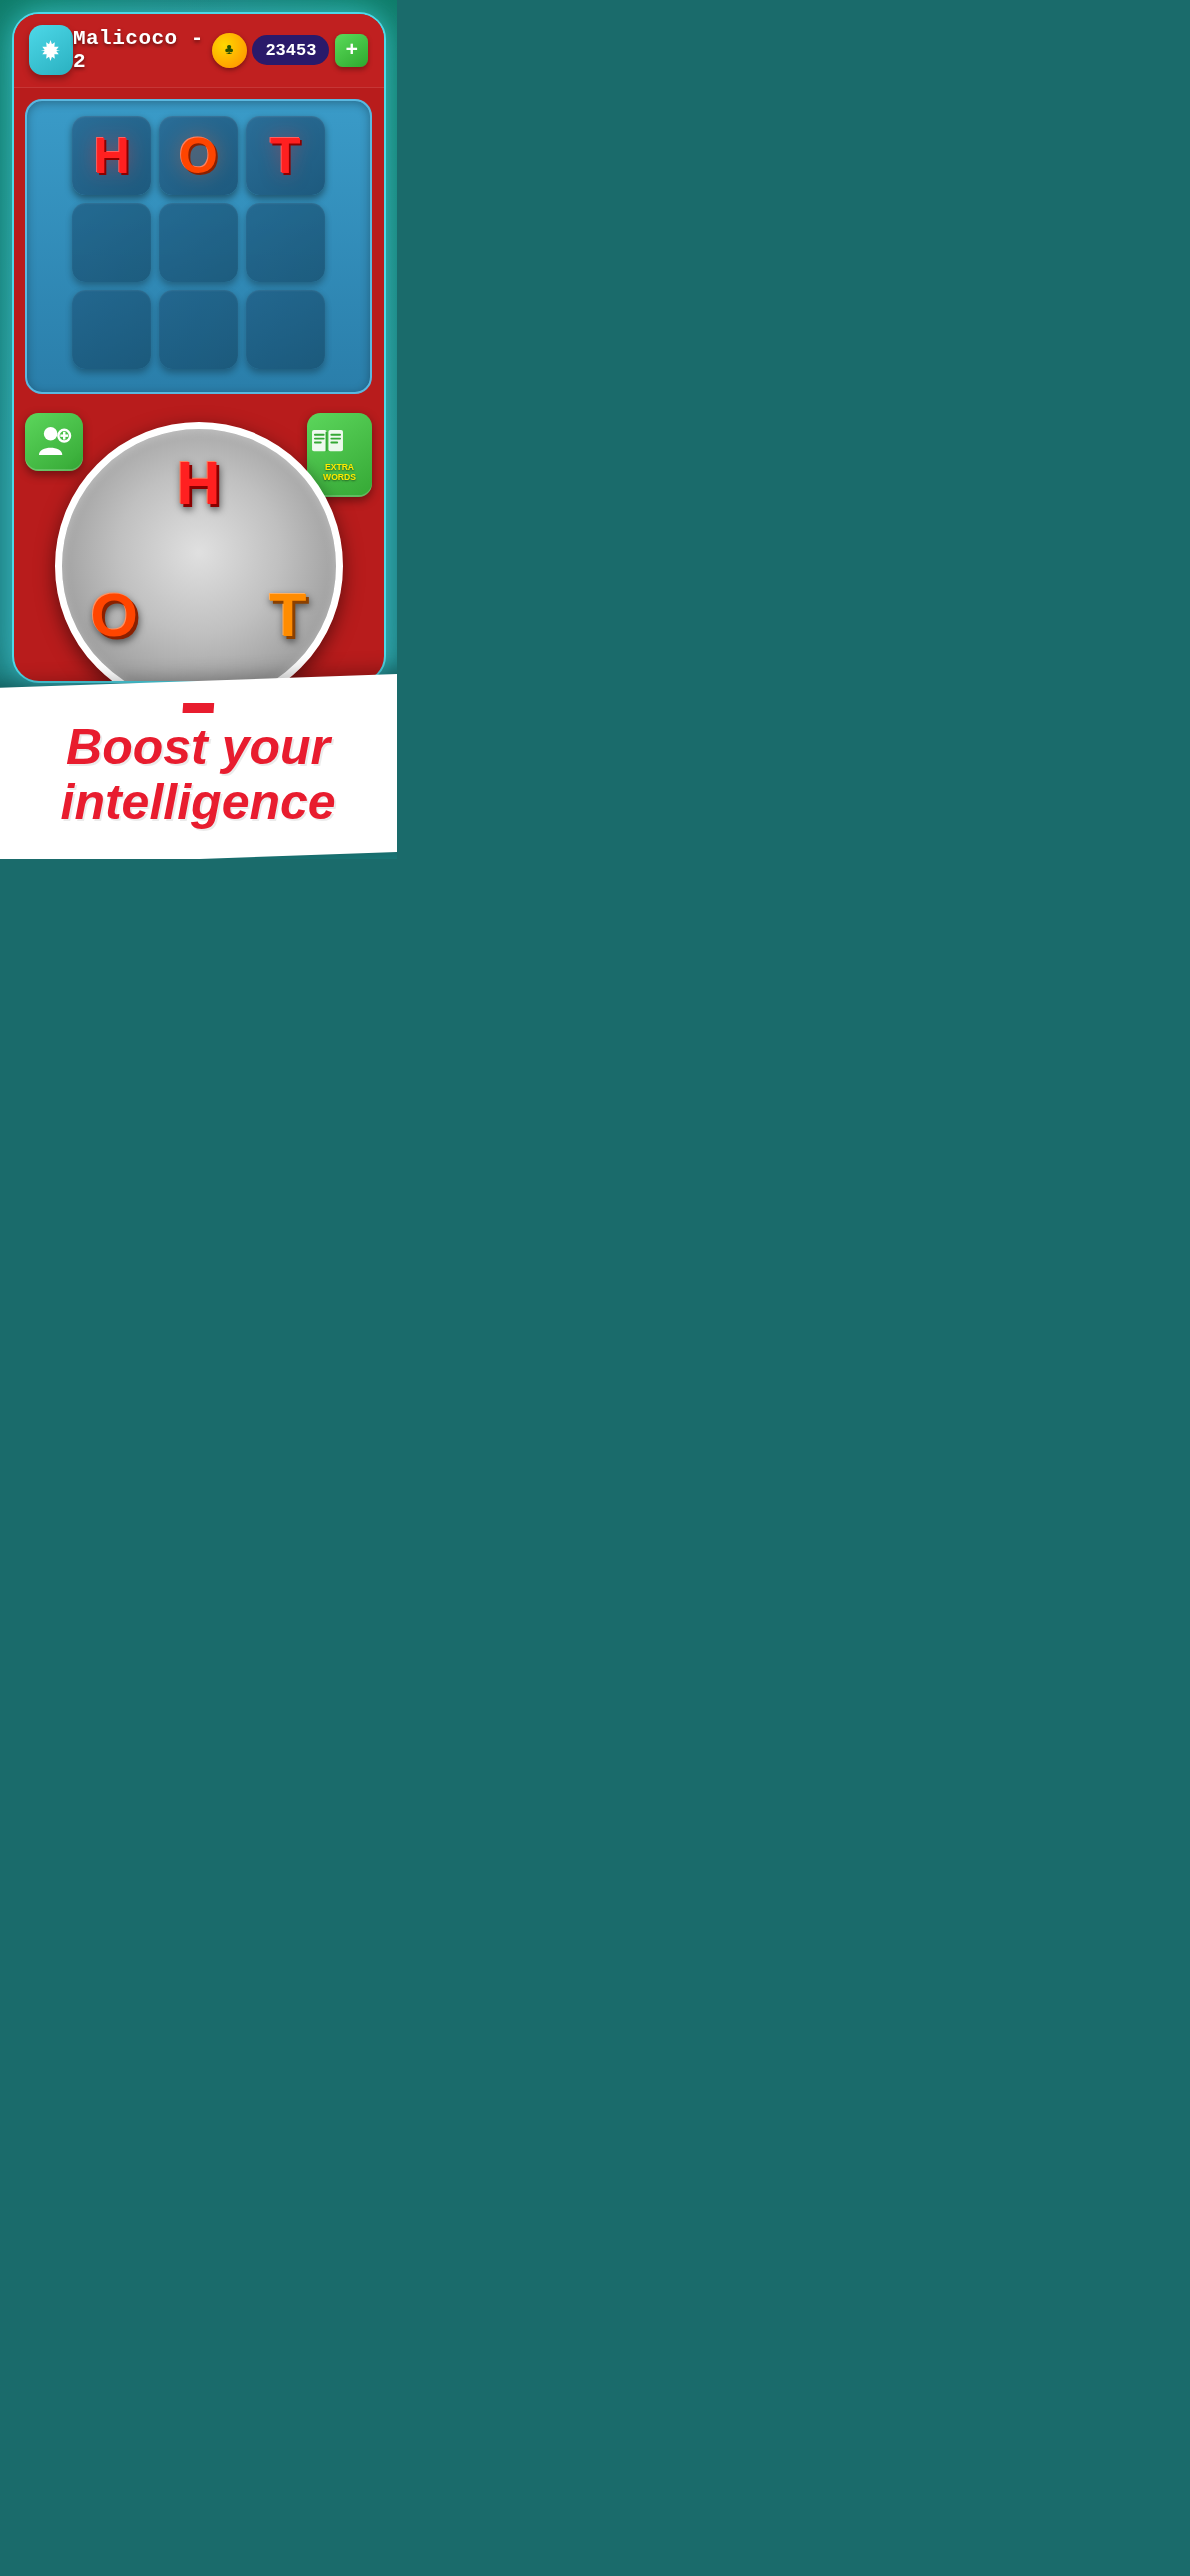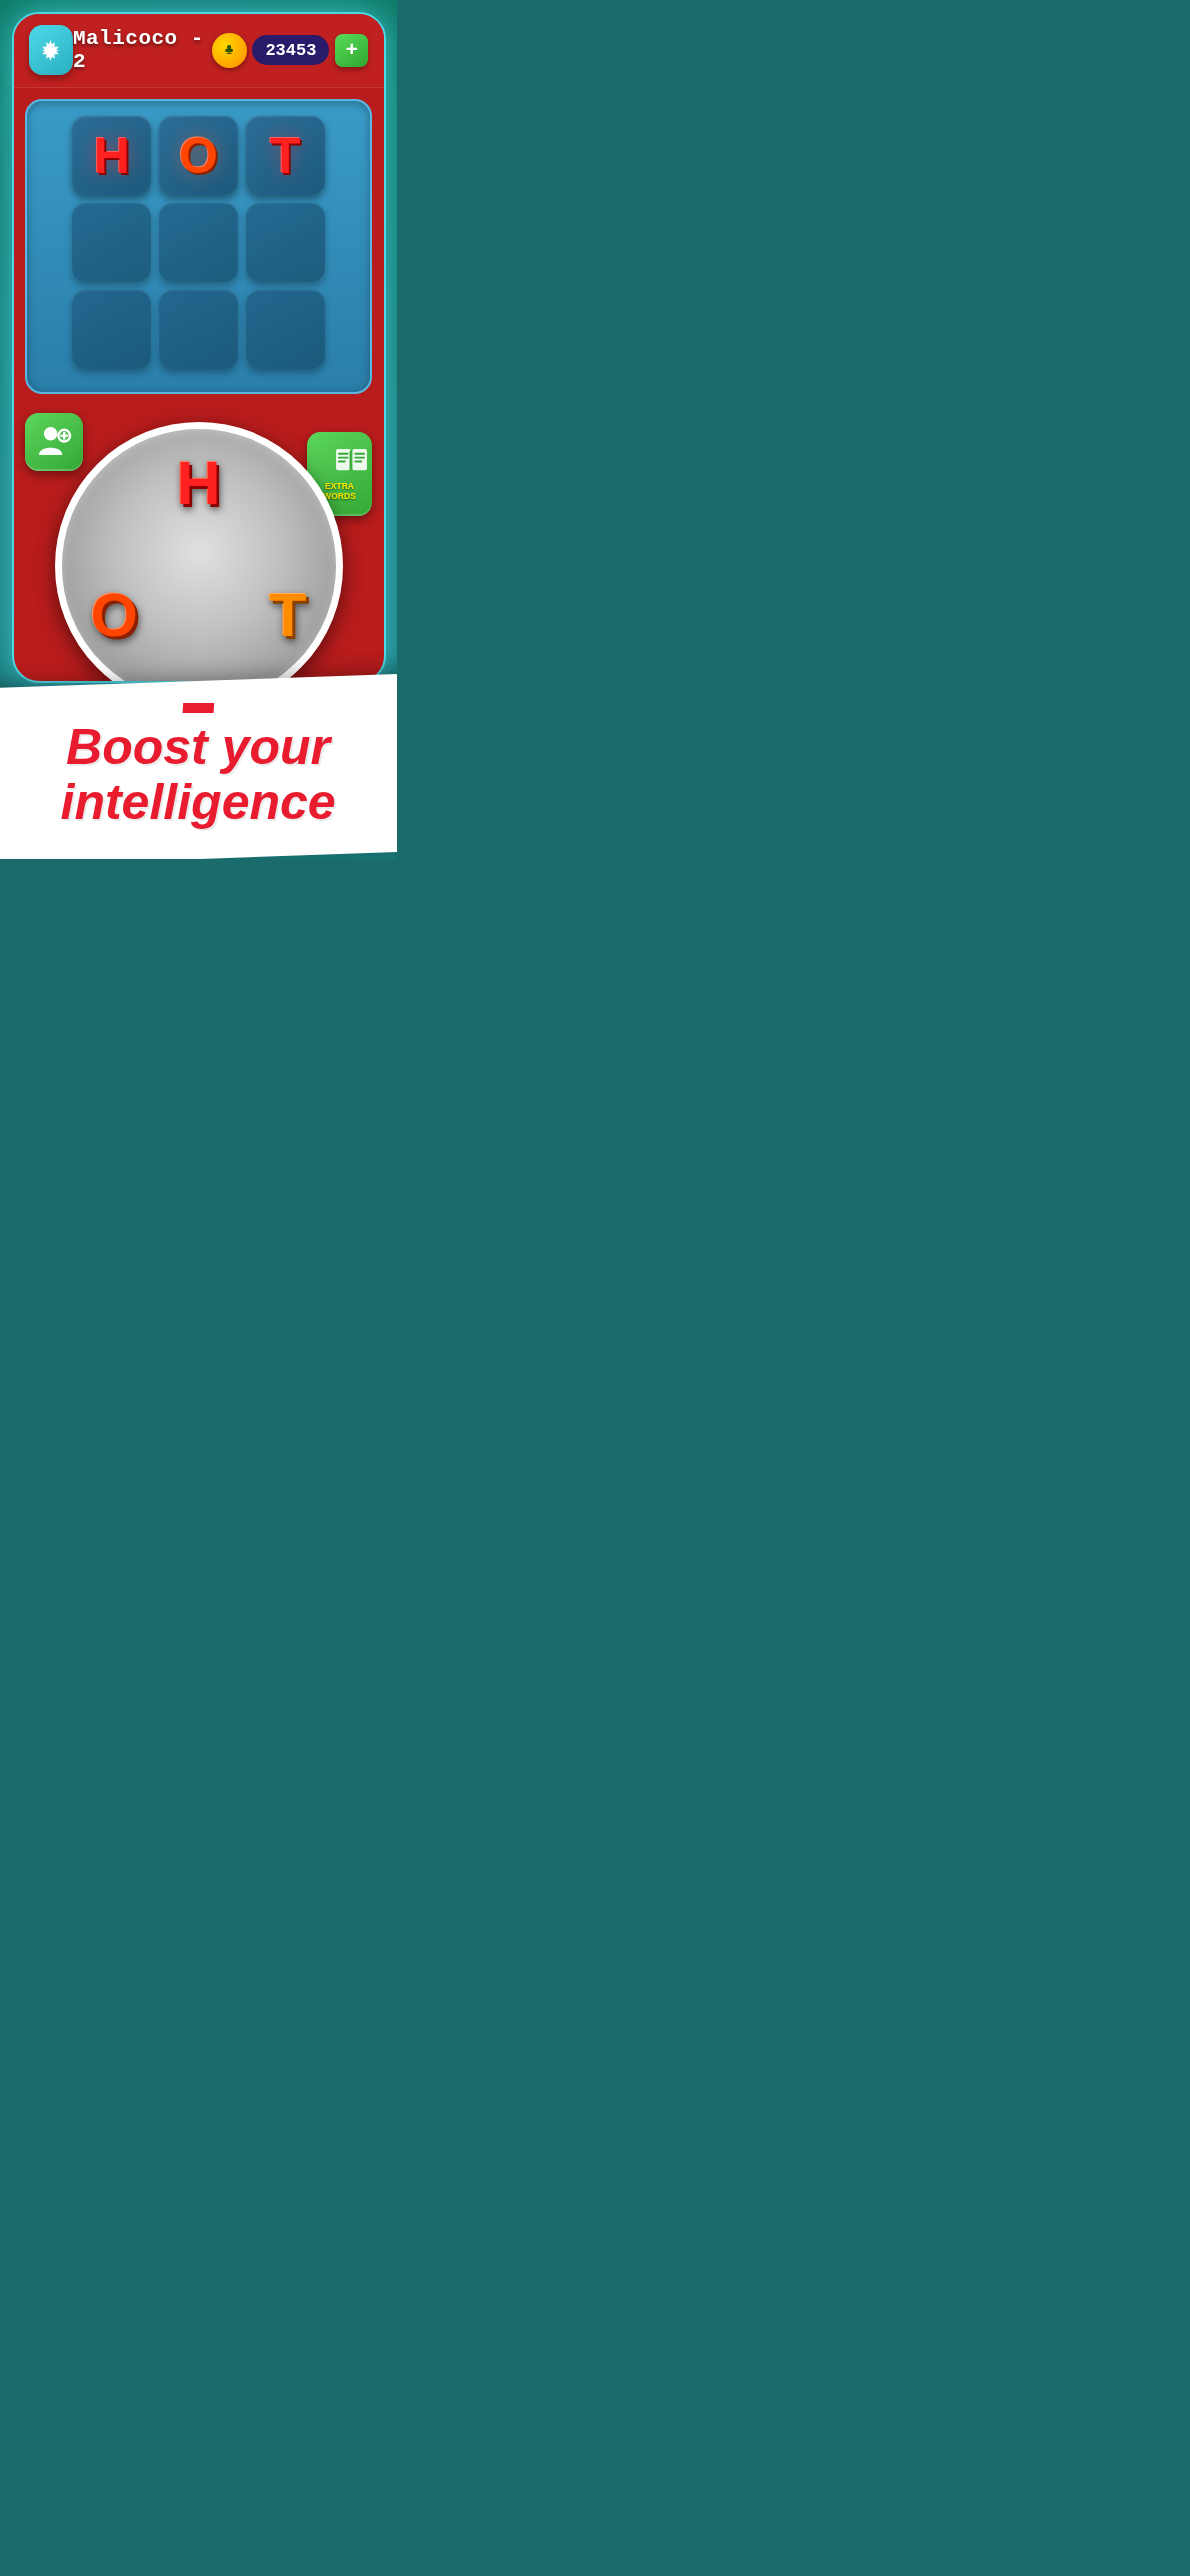--- a/index.html
+++ b/index.html
@@ -191,26 +191,25 @@
     .btn-extra-words {
       position: absolute;
       right: 11.5px;
       top: 7.7px;
       width: 65px;
       height: 84px;
       background: linear-gradient(145deg, #5cd65c, #35a835);
       border-radius: 13.4px;
       display: flex;
       flex-direction: column;
-      align-items: flex-end;
+      align-items: flex-start;
       justify-content: center;
       cursor: pointer;
       box-shadow: 0 3.8px 9.6px rgba(0,0,0,0.4), 0 -1.9px 0 rgba(255,255,255,0.2) inset;
       padding: 3.8px;
-      margin-top: 19px;
     }
 
     .extra-words-label {
       font-size: 8.6px;
       font-weight: 900;
       color: #ffec00;
       text-align: center;
       text-transform: uppercase;
       line-height: 1.1;
       text-shadow: 0 1px 1.9px rgba(0,0,0,0.5);

